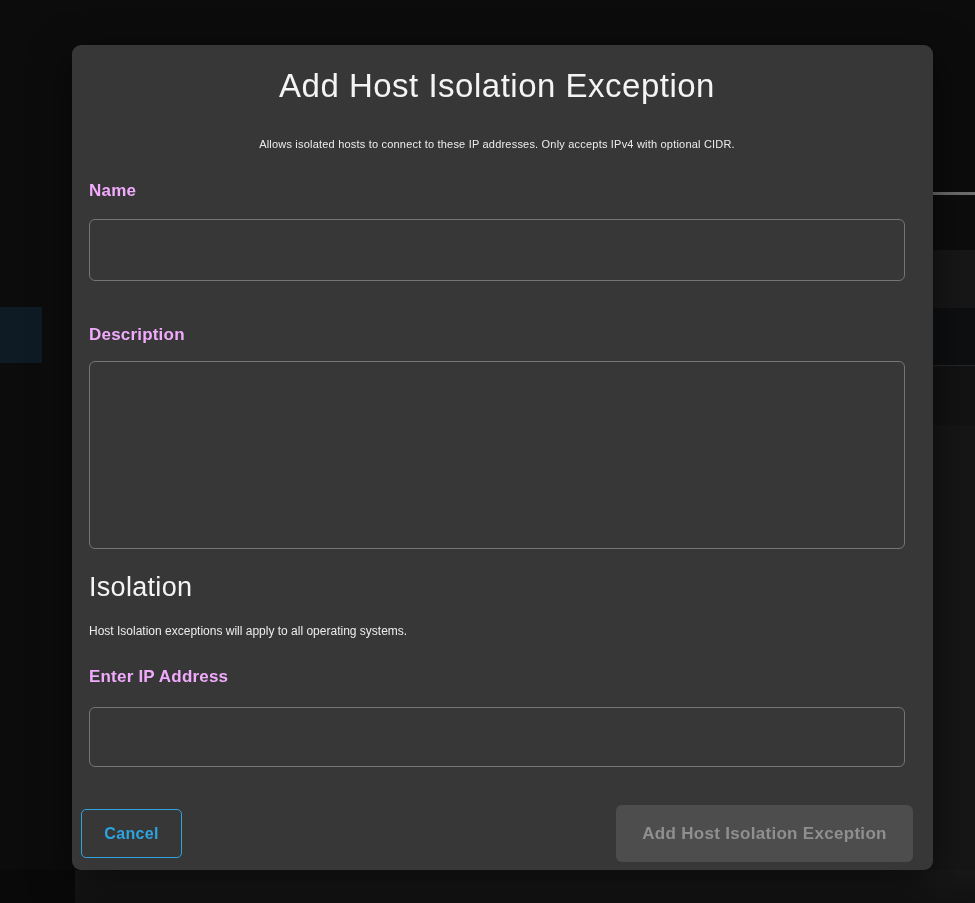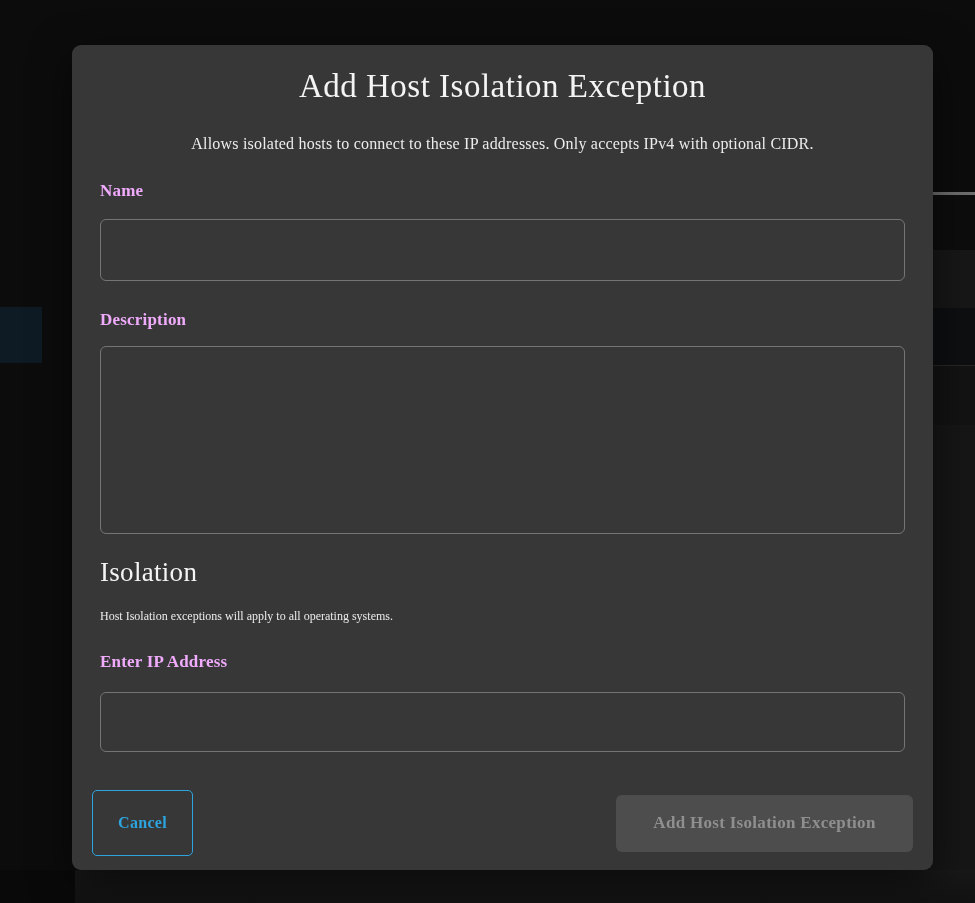--- a/index.html
+++ b/index.html
@@ -32,38 +32,37 @@
     background:linear-gradient(180deg,#181818 0%,#121212 100%);}
   .bg-bottom-left{left:0;width:75px;top:870px;height:33px;background:#090909;}
   .bg-navy{left:0;top:307px;width:42px;height:56px;background:#0f1b24;}
 
   
   .modal{
     position:absolute;z-index:2;
     left:72px;top:45px;width:861px;height:825px;
     background:var(--modal-bg);
     border-radius:9px;
-    padding:22px 28px 11px 28px;
+    padding:22px 28px 11px 17px;
     box-shadow:0 12px 40px rgba(0,0,0,.55);
     color:#ececec;
-    font-family:Liberation Serif, serif;
   }
   .modal-title{
     margin:0;font-size:33px;line-height:38px;font-weight:400;
     text-align:center;color:#f4f4f4;letter-spacing:.5px;
   }
   .modal-subtitle{
-    margin:28px 0 0;font-size:16px;line-height:22px;
+    margin:28px 0 0;font-size:11px;line-height:22px;
     text-align:center;color:#ececec;letter-spacing:.2px;
   }
   .field-label{
     display:block;margin:26px 0 0;font-size:17px;line-height:20px;
     font-weight:600;color:#f0abfc;letter-spacing:.2px;
   }
-  .field-label.desc{margin-top:29px;}
+  .field-label.desc{margin-top:44px;}
   .field-label.ip{}
   .text-input{
     display:block;margin-top:18px;width:100%;height:62px;
     background:transparent;border:1px solid var(--input-border);
     border-radius:6px;color:#fff;font-size:16px;padding:0 12px;
     font-family:inherit;outline:none;
   }
   .text-input.ip{height:60px;margin-top:20px;}
   .textarea{
     display:block;margin-top:16px;width:100%;height:188px;
@@ -75,21 +74,21 @@
     margin:22px 0 0;font-size:27px;line-height:32px;font-weight:400;
     color:#f4f4f4;letter-spacing:.3px;
   }
   .conditions-note{
     margin:18px 0 0;font-size:12px;line-height:20px;color:#ececec;
   }
   .modal-footer{
     margin:38px -8px 0;display:flex;justify-content:space-between;align-items:center;
   }
   .btn-cancel{
-    width:101px;height:66px;background:transparent;
+    width:101px;height:49px;background:transparent;
     border:1px solid var(--accent);border-radius:5px;
     color:var(--accent);font-weight:700;font-size:16px;letter-spacing:.3px;
     font-family:inherit;cursor:pointer;
   }
   .btn-submit{
     width:297px;height:57px;background:var(--disabled-bg);
     border:none;border-radius:6px;
     color:var(--disabled-text);font-weight:700;font-size:17px;letter-spacing:.3px;
     font-family:inherit;
   }

